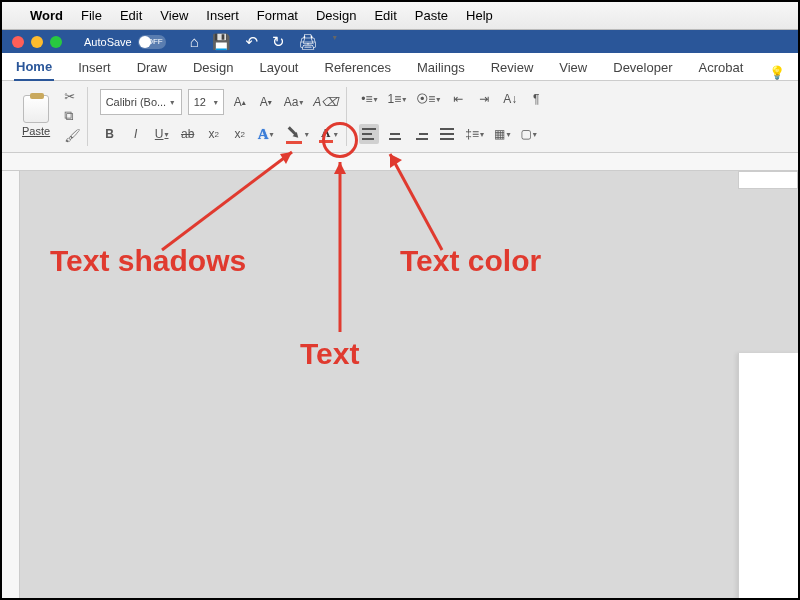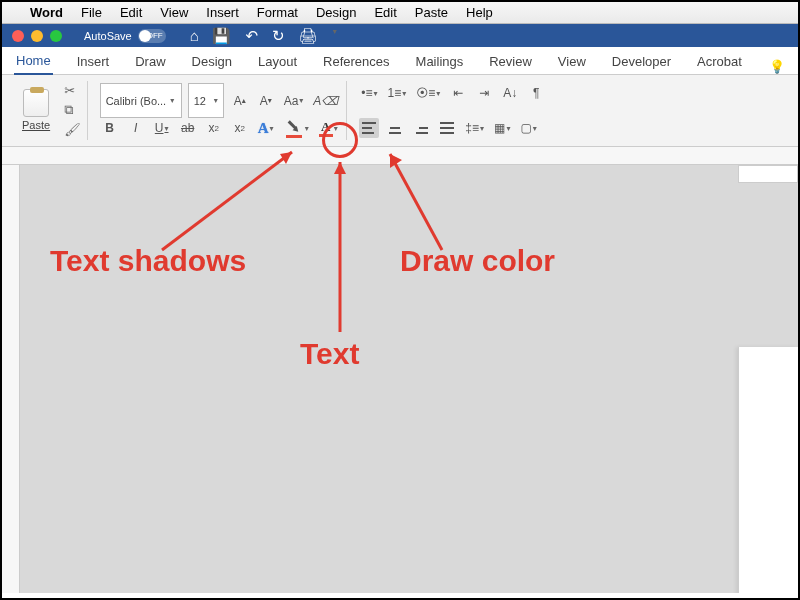--- a/index.html
+++ b/index.html
@@ -1,53 +1,53 @@
 <!DOCTYPE html>
 <html><head>
 <meta charset="utf-8">
 <style>
 * { margin:0; padding:0; box-sizing:border-box; font-family: -apple-system, "Helvetica Neue", Arial, sans-serif; }
 body { background:#fff; width:800px; height:600px; overflow:hidden; border:2px solid #000; position:relative; }
 
 
-.menubar { height:22px; background:linear-gradient(#f7f7f7,#eaeaea); display:flex; align-items:center; padding:0 10px; font-size:13px; border-bottom:1px solid #bbb; gap:18px; }
+.menubar { height:28px; background:linear-gradient(#f7f7f7,#eaeaea); display:flex; align-items:center; padding:0 10px; font-size:13px; border-bottom:1px solid #bbb; gap:18px; }
 .menubar .apple { font-size:14px; }
 .menubar span { color:#000; }
 .menubar .bold { font-weight:600; }
 
 
 .titlebar { height:23px; background:#2a5699; display:flex; align-items:center; padding:0 10px; gap:10px; }
 .traffic { display:flex; gap:7px; }
 .dot { width:12px; height:12px; border-radius:50%; }
 .red{background:#ff5f57;} .yellow{background:#febc2e;} .green{background:#28c840;}
 .autosave { color:#fff; font-size:11px; display:flex; align-items:center; gap:6px; margin-left:12px;}
 .toggle { width:28px; height:14px; background:#5a7db0; border-radius:7px; position:relative;}
 .toggle::after{content:"";position:absolute;left:1px;top:1px;width:12px;height:12px;background:#fff;border-radius:50%;}
 .toggle-label{font-size:8px;color:#fff;position:absolute;right:3px;top:2px;}
 .tb-icons { display:flex; gap:14px; margin-left:14px; color:#fff; font-size:15px;}
 .tb-icons span { cursor:pointer; }
 
 
 .tabs { height:28px; display:flex; align-items:flex-end; padding:0 12px; gap:22px; font-size:13px; border-bottom:1px solid #ccc; background:#fff;}
 .tab { padding:5px 2px; color:#444; cursor:pointer;}
-.tab.active { color:#2a5699; font-weight:400; border-bottom:2px solid #2a5699; margin-bottom:-1px;}
+.tab.active { color:#2a5699; font-weight:700; border-bottom:2px solid #2a5699; margin-bottom:-1px;}
 .tabs .bulb { margin-left:auto; color:#888;}
 
 
 .ribbon { height:72px; background:#f3f3f3; border-bottom:1px solid #ccc; display:flex; padding:6px 10px; gap:6px; font-size:12px; color:#444;}
 .group { display:flex; flex-direction:column; justify-content:space-between; padding:2px 6px; border-right:1px solid #d0d0d0;}
 .group:last-child{border-right:none;}
 .row { display:flex; align-items:center; gap:6px; }
 .paste-block { display:flex; flex-direction:column; align-items:center; gap:2px; padding:0 4px;}
 .paste-icon { width:26px; height:28px; border:1px solid #bbb; border-radius:3px; background:linear-gradient(#fff,#eee); position:relative;}
 .paste-icon::before{content:"";position:absolute;top:-3px;left:6px;width:14px;height:6px;background:#c9a95e;border-radius:2px;}
 .side-icons { display:flex; flex-direction:column; gap:4px; font-size:13px; color:#666; padding-left:4px;}
 .side-icons span{cursor:pointer;}
 
-.font-box, .size-box { height:35px; border:1px solid #bbb; background:#fff; font-size:11px; display:flex; align-items:center; padding:0 5px; gap:4px;}
+.font-box, .size-box { height:26px; border:1px solid #bbb; background:#fff; font-size:11px; display:flex; align-items:center; padding:0 5px; gap:4px;}
 .font-box{width:82px;} .size-box{width:36px; justify-content:space-between;}
 .caret{font-size:8px;color:#666;}
 
 .btn { min-width:20px; height:20px; display:flex; align-items:center; justify-content:center; cursor:pointer; color:#555; font-size:12px; border-radius:2px; padding:0 2px;}
 .sup{font-size:8px;vertical-align:super;} .sub{font-size:8px;vertical-align:sub;}
 .dd{font-size:8px;color:#666;margin-left:1px;}
 
 .text-effects{ font-family:Georgia,serif; font-weight:bold; font-size:15px; color:#3b7dd8; text-shadow:0 0 1px #3b7dd8;}
 .highlight-pen { position:relative; width:20px; height:20px;}
 .pen-body{ width:14px;height:14px; transform:rotate(-45deg); position:absolute; top:1px; left:3px; }
@@ -265,16 +265,16 @@
   <polygon points="290,150 278,152 284,162"></polygon>
 
   <line x1="338" y1="330" x2="338" y2="160"></line>
   <polygon points="338,160 332,172 344,172"></polygon>
 
   <line x1="440" y1="248" x2="388" y2="152"></line>
   <polygon points="388,152 388,166 400,158"></polygon>
 </svg>
 
 <div class="anno anno-label" style="left:48px; top:242px;">Text shadows</div>
-<div class="anno anno-label" style="left:398px; top:242px;">Draw color</div>
+<div class="anno anno-label" style="left:398px; top:242px;">Text color</div>
 <div class="anno anno-label" style="left:298px; top:335px; text-align:center; line-height:1.1;">
   <span>Text</span><br>
 </div>
 
 </body></html>

